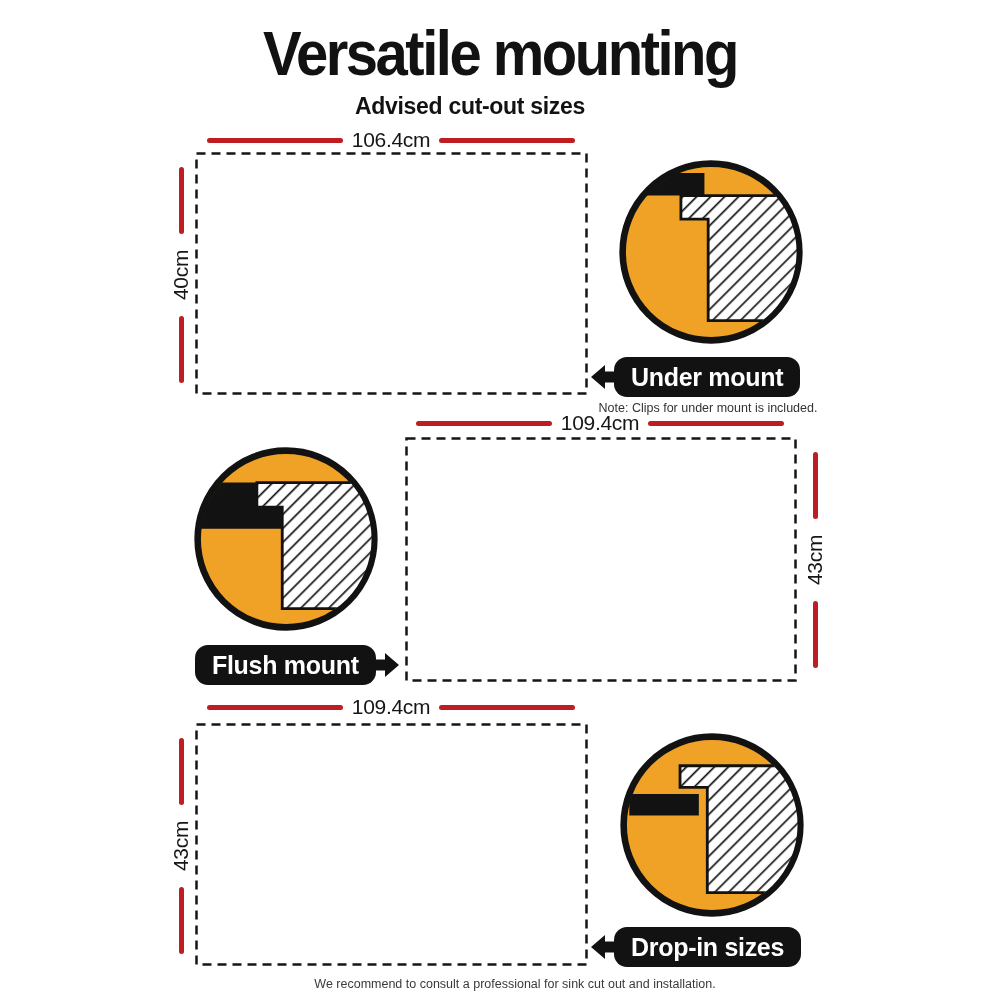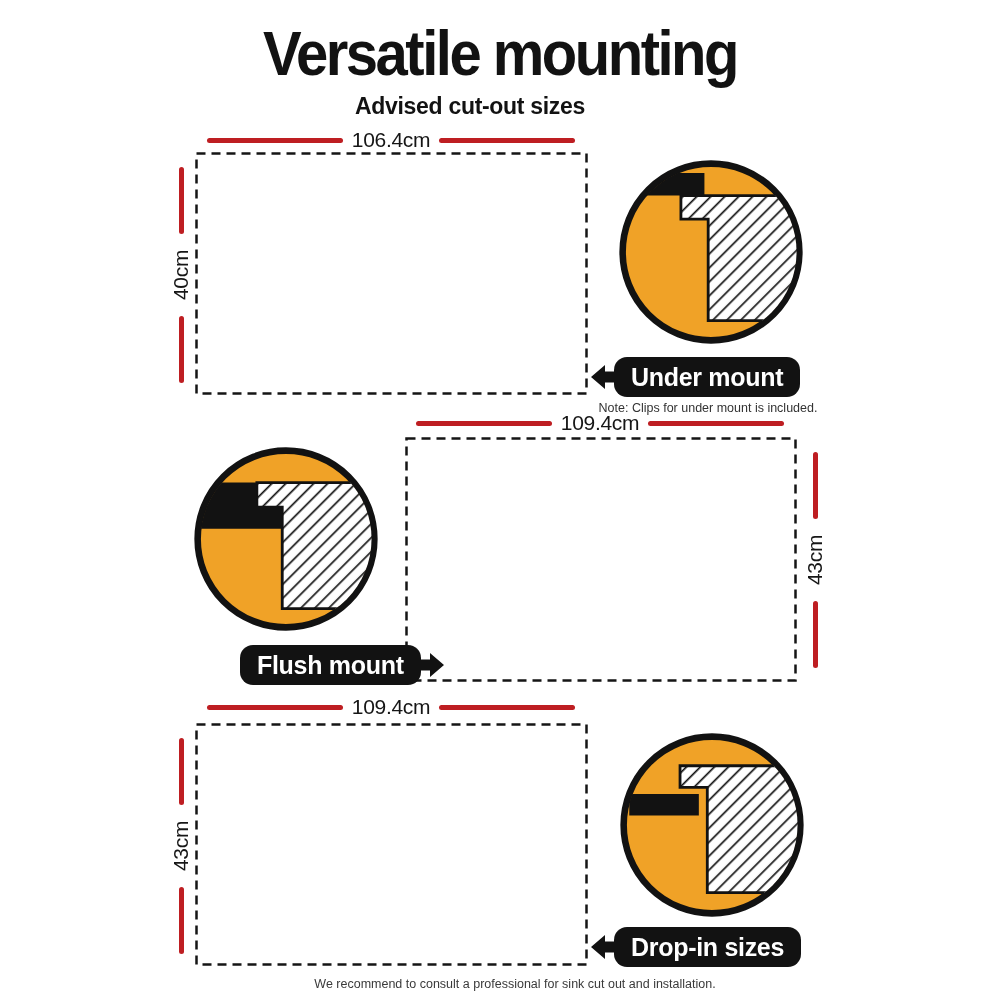--- a/index.html
+++ b/index.html
@@ -125,21 +125,21 @@
           <circle cx="100" cy="100" r="91"></circle>
         </clipPath>
     </defs>
     <circle class="ring" cx="100" cy="100" r="94"></circle>
     <g clip-path="url(#clip-f)">
       <path class="counter" fill="url(#hatch-f)" d="M69,40 H205 V174 H96 V66 H69 Z"></path>
       <path class="sink" d="M8,40 H69 V66 H96 V89 H8 Z"></path>
     </g>
   </svg>
 
-  <div class="abs mount-row" style="left:195px;top:645px;margin-left:45px;">
+  <div class="abs mount-row" style="left:195px;top:645px;">
     <div class="pill">Flush mount</div>
     <svg class="arrow right" width="26" height="30" viewBox="0 0 26 30">
       <path d="M26,15 L12,3 L12,9.5 L0,9.5 L0,20.5 L12,20.5 L12,27 Z"></path>
     </svg>
   </div>
 
   <div class="abs hdim" style="left:207px;top:694px;width:368px;">
     <div class="hline"></div>
     <div class="dim-label">109.4cm</div>
     <div class="hline"></div>

